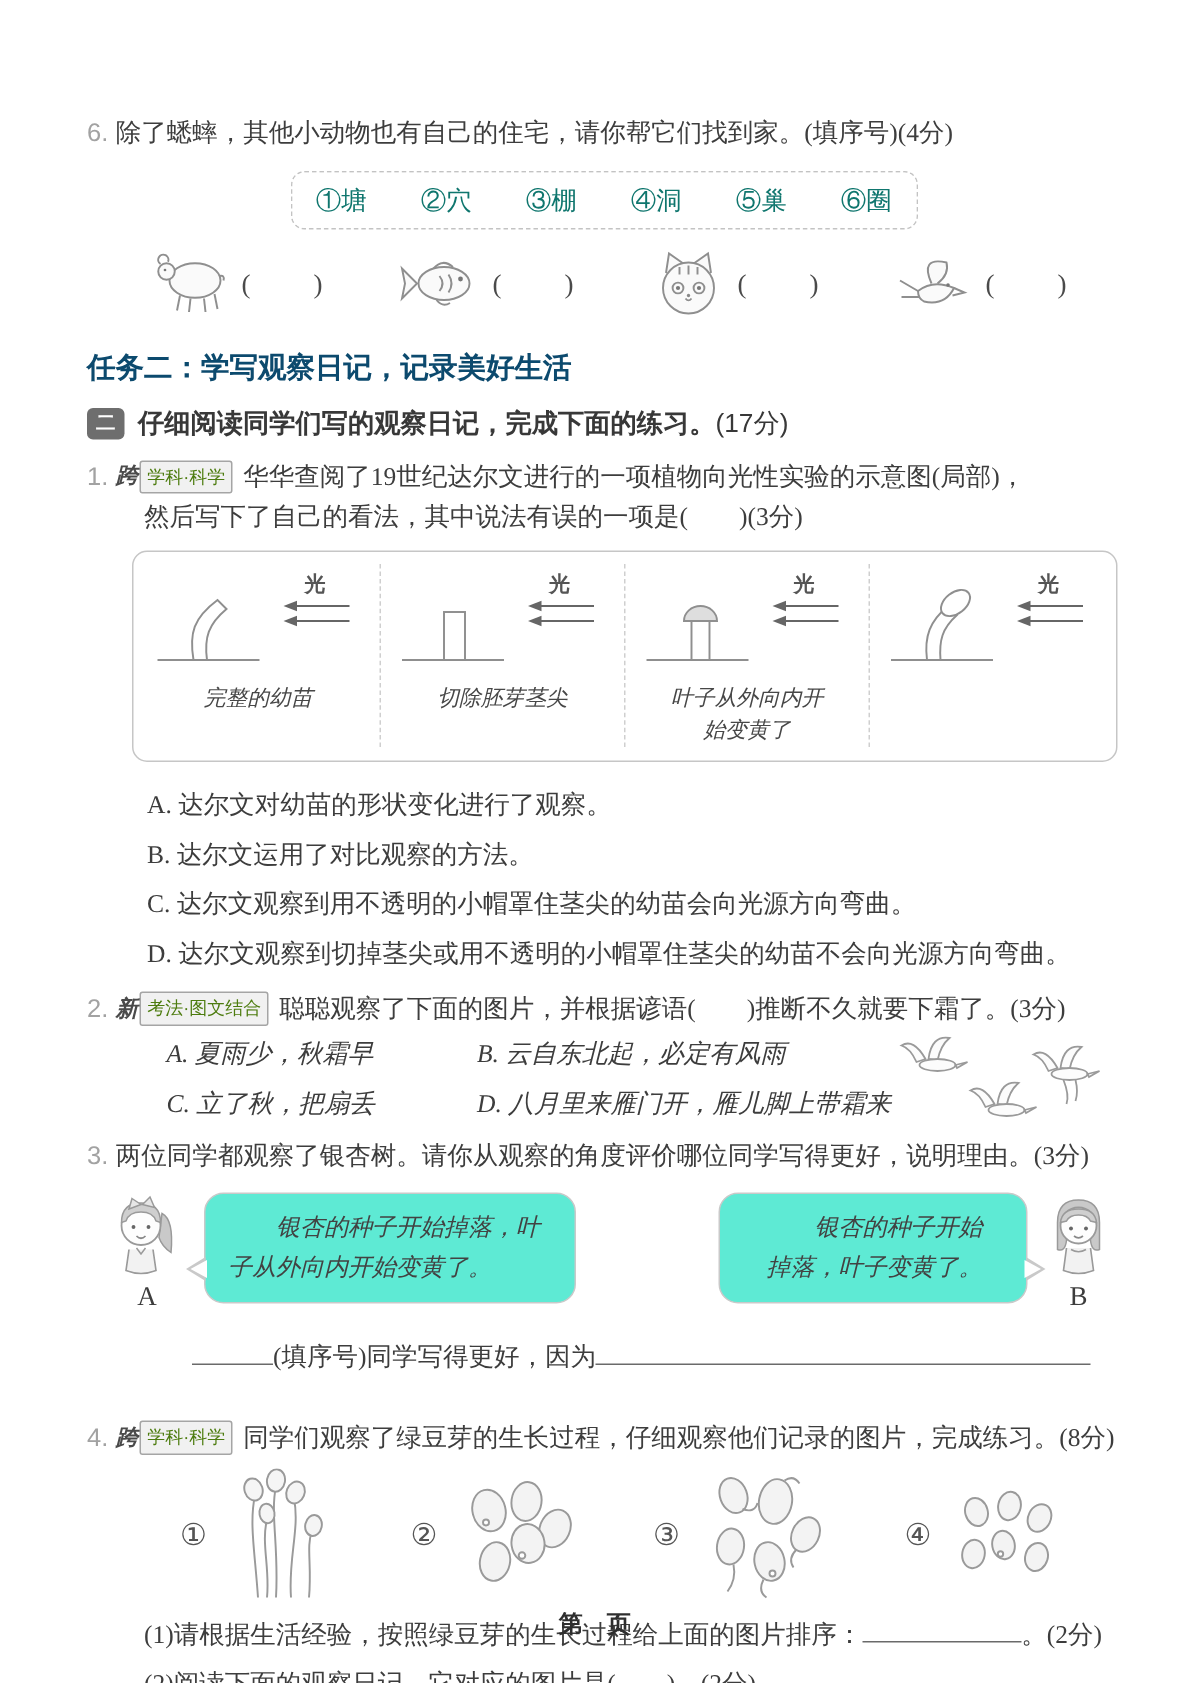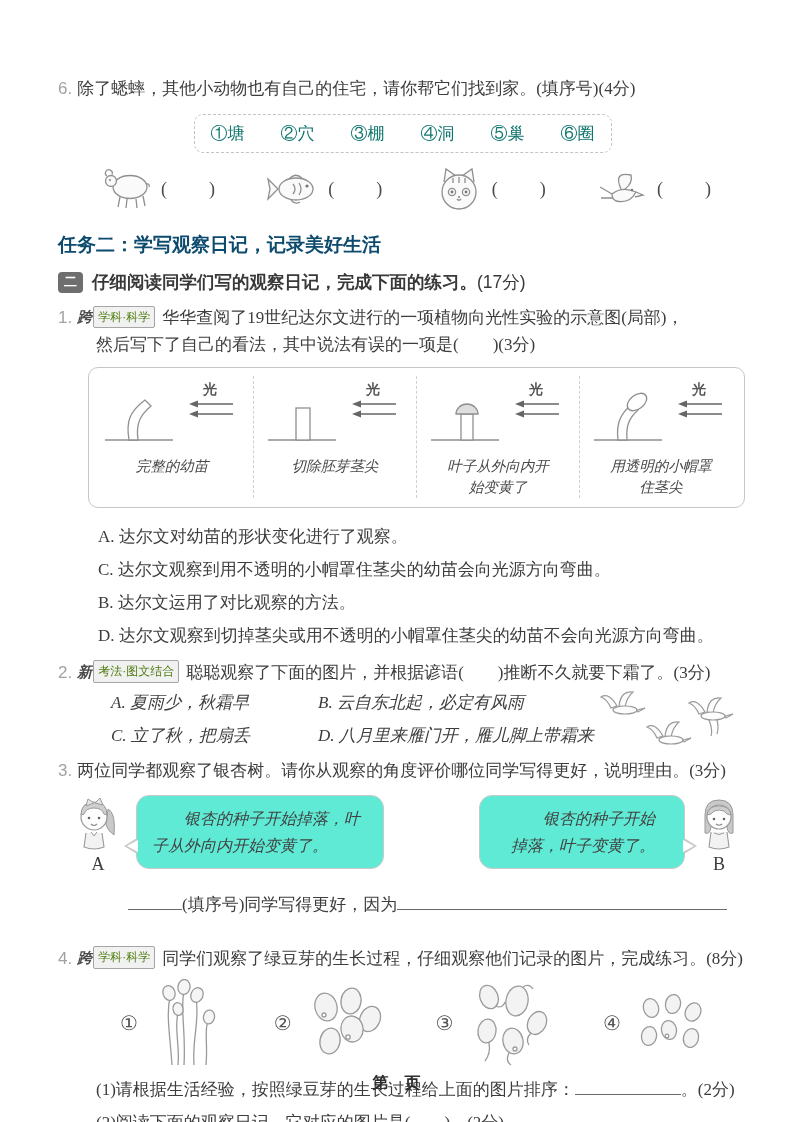--- a/index.html
+++ b/index.html
@@ -249,28 +249,27 @@
         <path d="M36,64 C34,48 38,38 50,28 L56,34 C46,43 44,51 45,64 Z" fill="#fff" stroke="#8f8f8f" stroke-width="1.3"></path>
         <ellipse cx="55" cy="26" rx="11" ry="7" transform="rotate(-38 55 26)" fill="#fff" stroke="#8f8f8f" stroke-width="1.3"></ellipse>
         <text x="110" y="18" font-size="14" fill="#555" font-weight="bold">光</text>
         <g stroke="#666" stroke-width="1.4">
           <line x1="104" y1="28" x2="140" y2="28"></line>
           <line x1="104" y1="38" x2="140" y2="38"></line>
         </g>
         <polygon points="96,28 105,24.5 105,31.5" fill="#666"></polygon>
         <polygon points="96,38 105,34.5 105,41.5" fill="#666"></polygon>
       </svg>
-      <div class="cap">用透明的小帽罩住茎尖</div>
     </div>
   </div>
 
   <div class="optlist">
     <div>A. 达尔文对幼苗的形状变化进行了观察。</div>
+    <div>B. 达尔文运用了对比观察的方法。</div>
     <div>C. 达尔文观察到用不透明的小帽罩住茎尖的幼苗会向光源方向弯曲。</div>
-    <div>B. 达尔文运用了对比观察的方法。</div>
     <div>D. 达尔文观察到切掉茎尖或用不透明的小帽罩住茎尖的幼苗不会向光源方向弯曲。</div>
   </div>
 
   <div class="q2wrap">
     <div class="qline">
       <span class="qnum">2.</span>
       <span class="xbadge">
           <span class="it">新</span>
           <span class="bx">考法·图文结合</span>
         </span>

